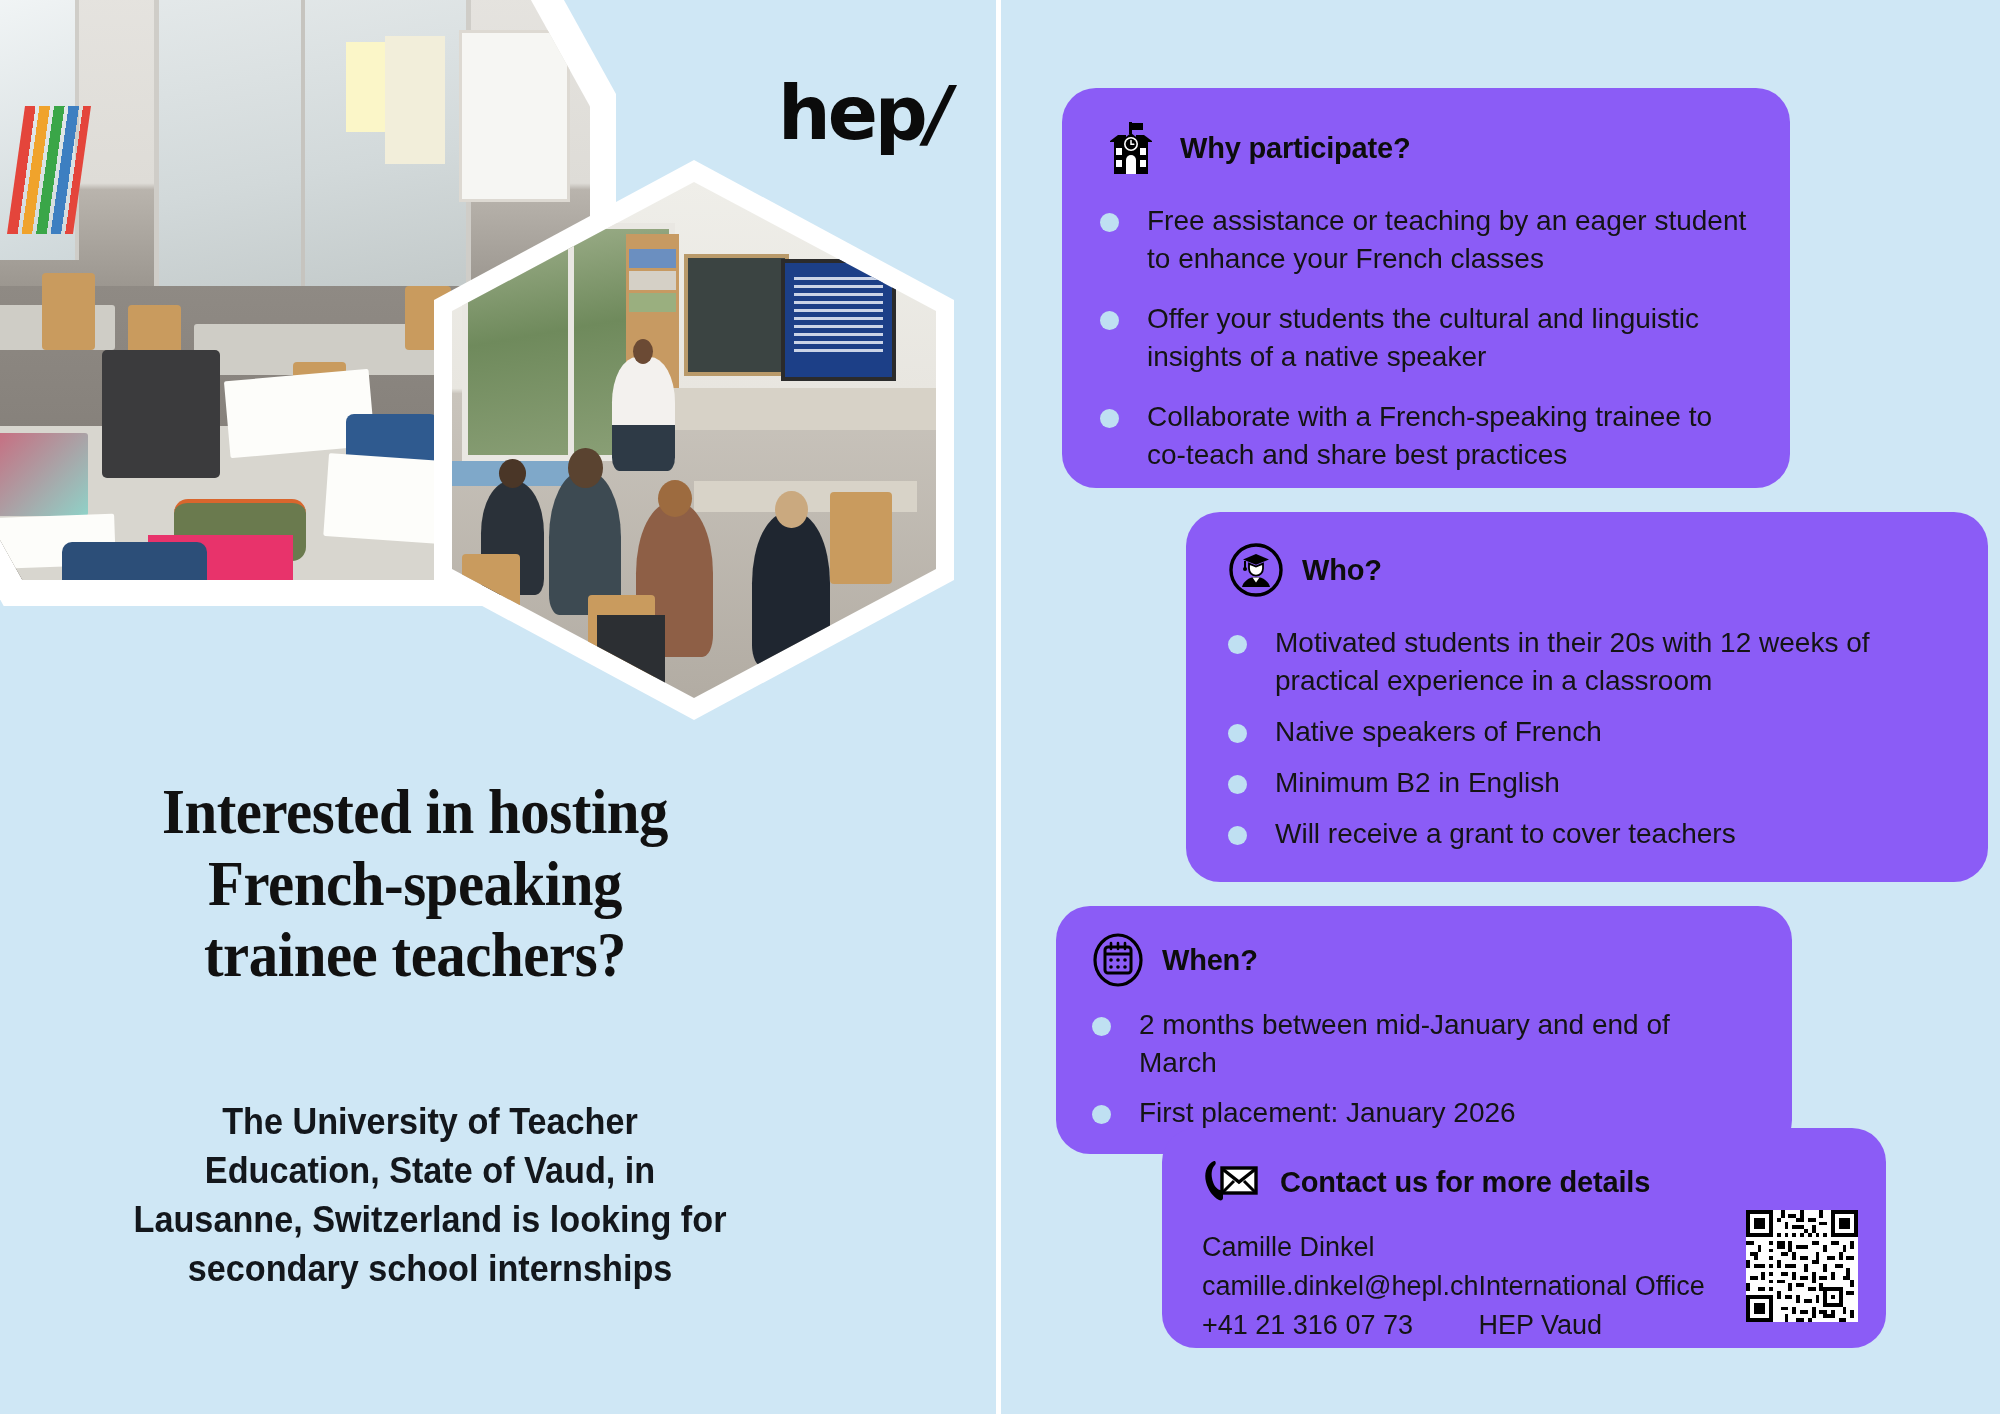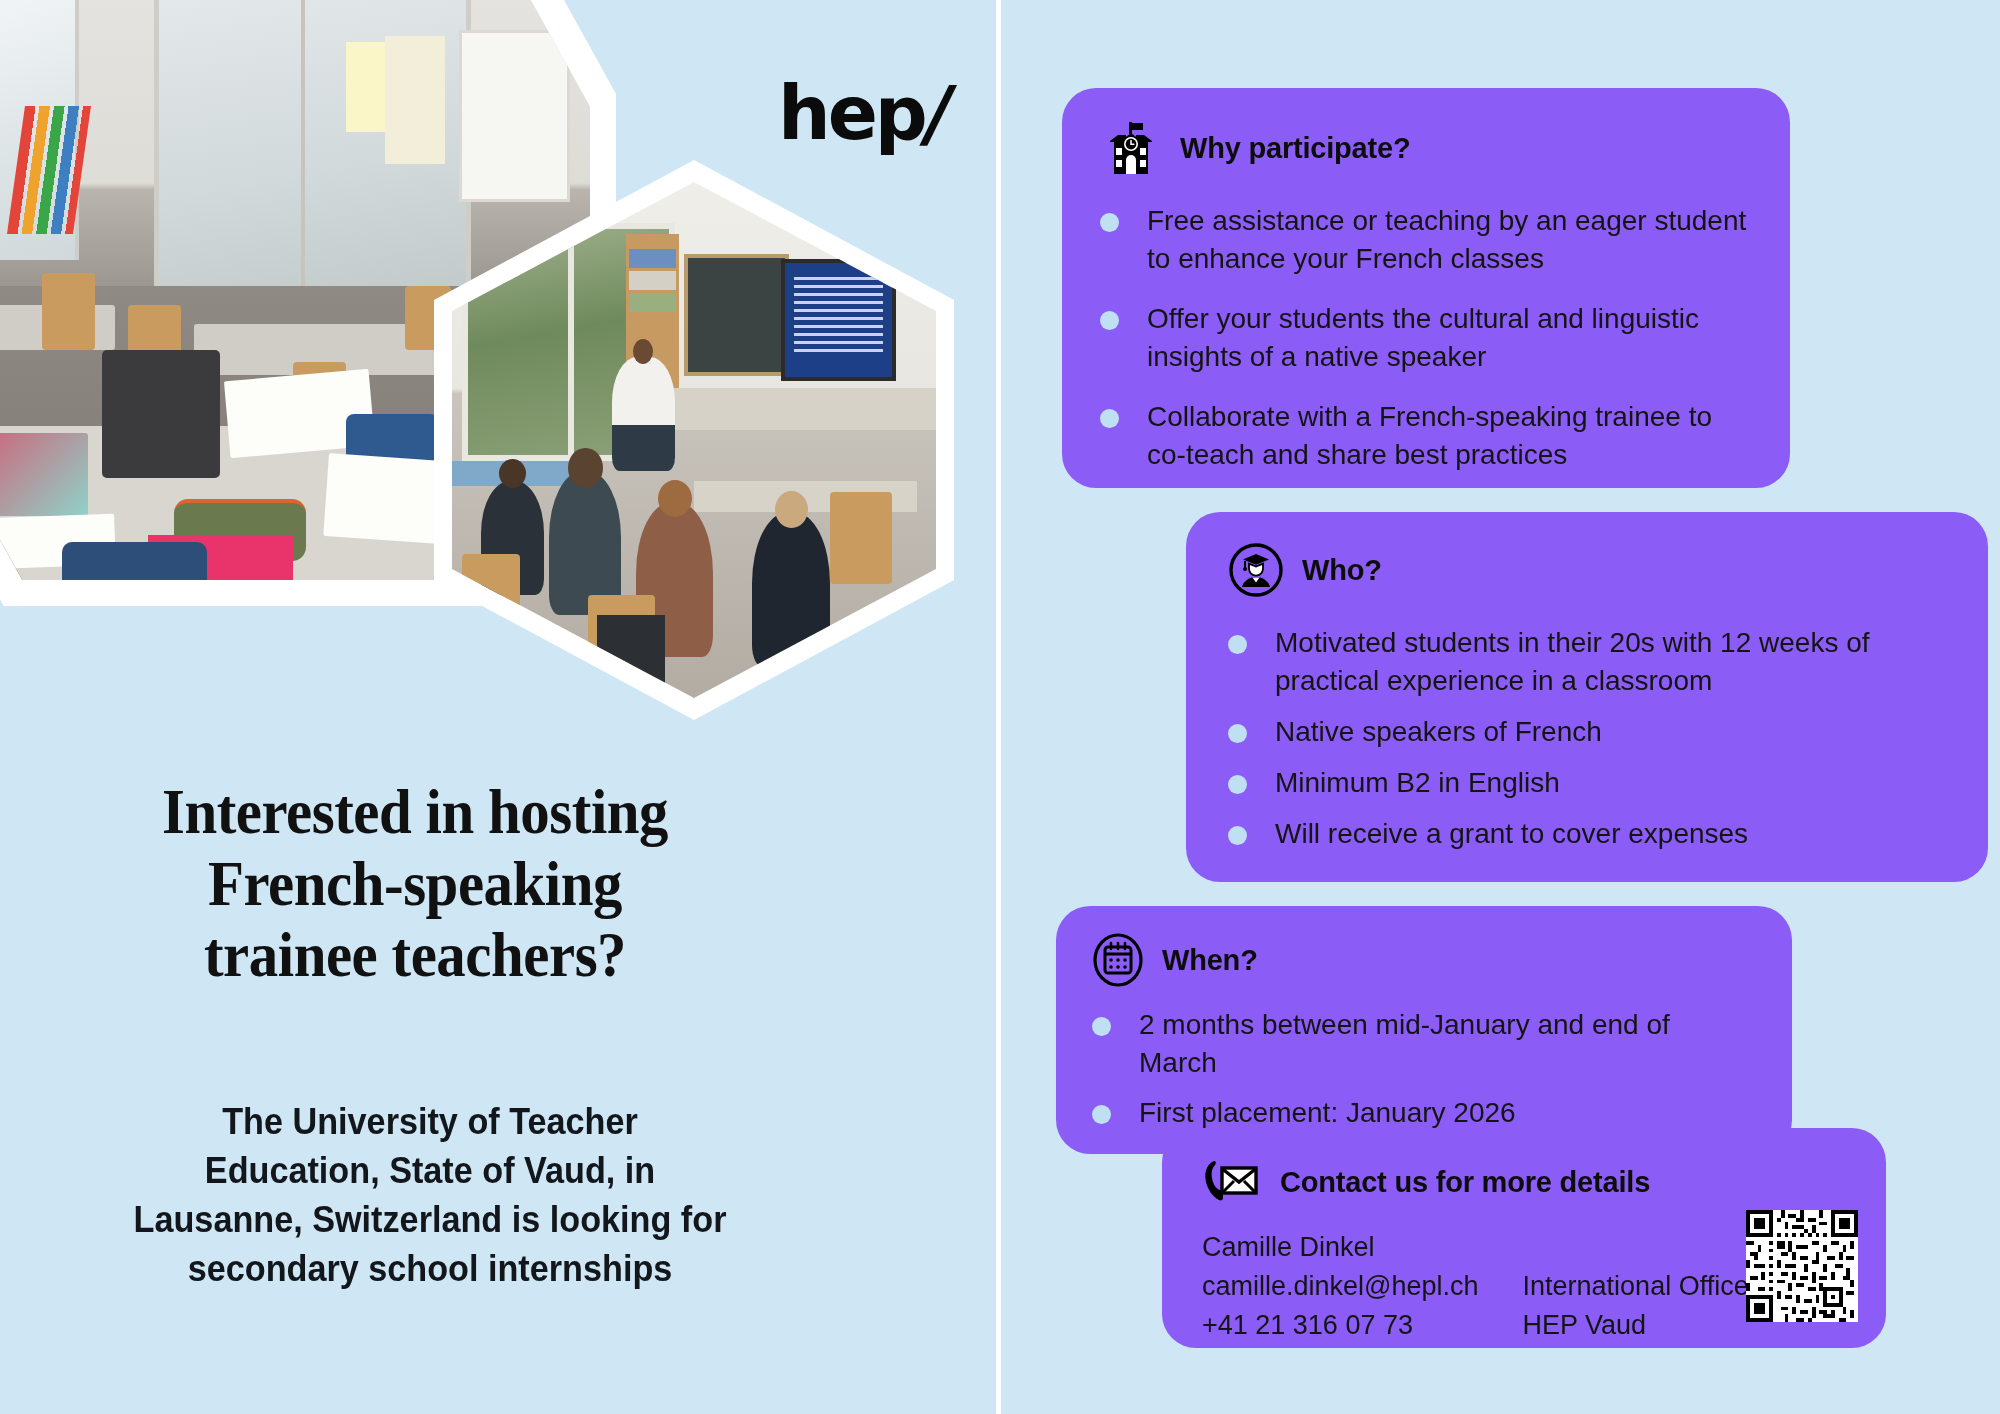--- a/index.html
+++ b/index.html
@@ -342,21 +342,20 @@
   .card-who .bullets { margin-top: 26px; }
   .card-who .bullets li { margin-bottom: 13px; }
 
   .card-when .inner { padding: 26px 40px 0 36px; }
   .card-when .bullets { margin-top: 18px; }
   .card-when .bullets li { margin-bottom: 12px; }
 
   .card-contact .inner { padding: 30px 40px 0 40px; position: relative; height: 100%; box-sizing: border-box; }
   .contact-cols {
     display: flex;
-    gap: 44px;
     margin-top: 22px;
     font-family: "Liberation Sans", sans-serif;
     font-size: 27px;
     line-height: 1.45;
     color: #141414;
   }
   .contact-cols .col div { white-space: nowrap; }
   .qr {
     position: absolute;
     right: 28px;
@@ -509,21 +508,21 @@
         <li>
           <span class="dot"></span>
           <span>Native speakers of French</span>
         </li>
         <li>
           <span class="dot"></span>
           <span>Minimum B2 in English</span>
         </li>
         <li>
           <span class="dot"></span>
-          <span>Will receive a grant to cover expenses</span>
+          <span>Will receive a grant to cover teachers</span>
         </li>
       </ul>
     </div>
   </div>
 
   <div class="card card-when">
     <div class="inner">
       <div class="card-head">
         <span class="icon-box">
           <svg width="52" height="56" viewBox="0 0 52 56" xmlns="http://www.w3.org/2000/svg">

